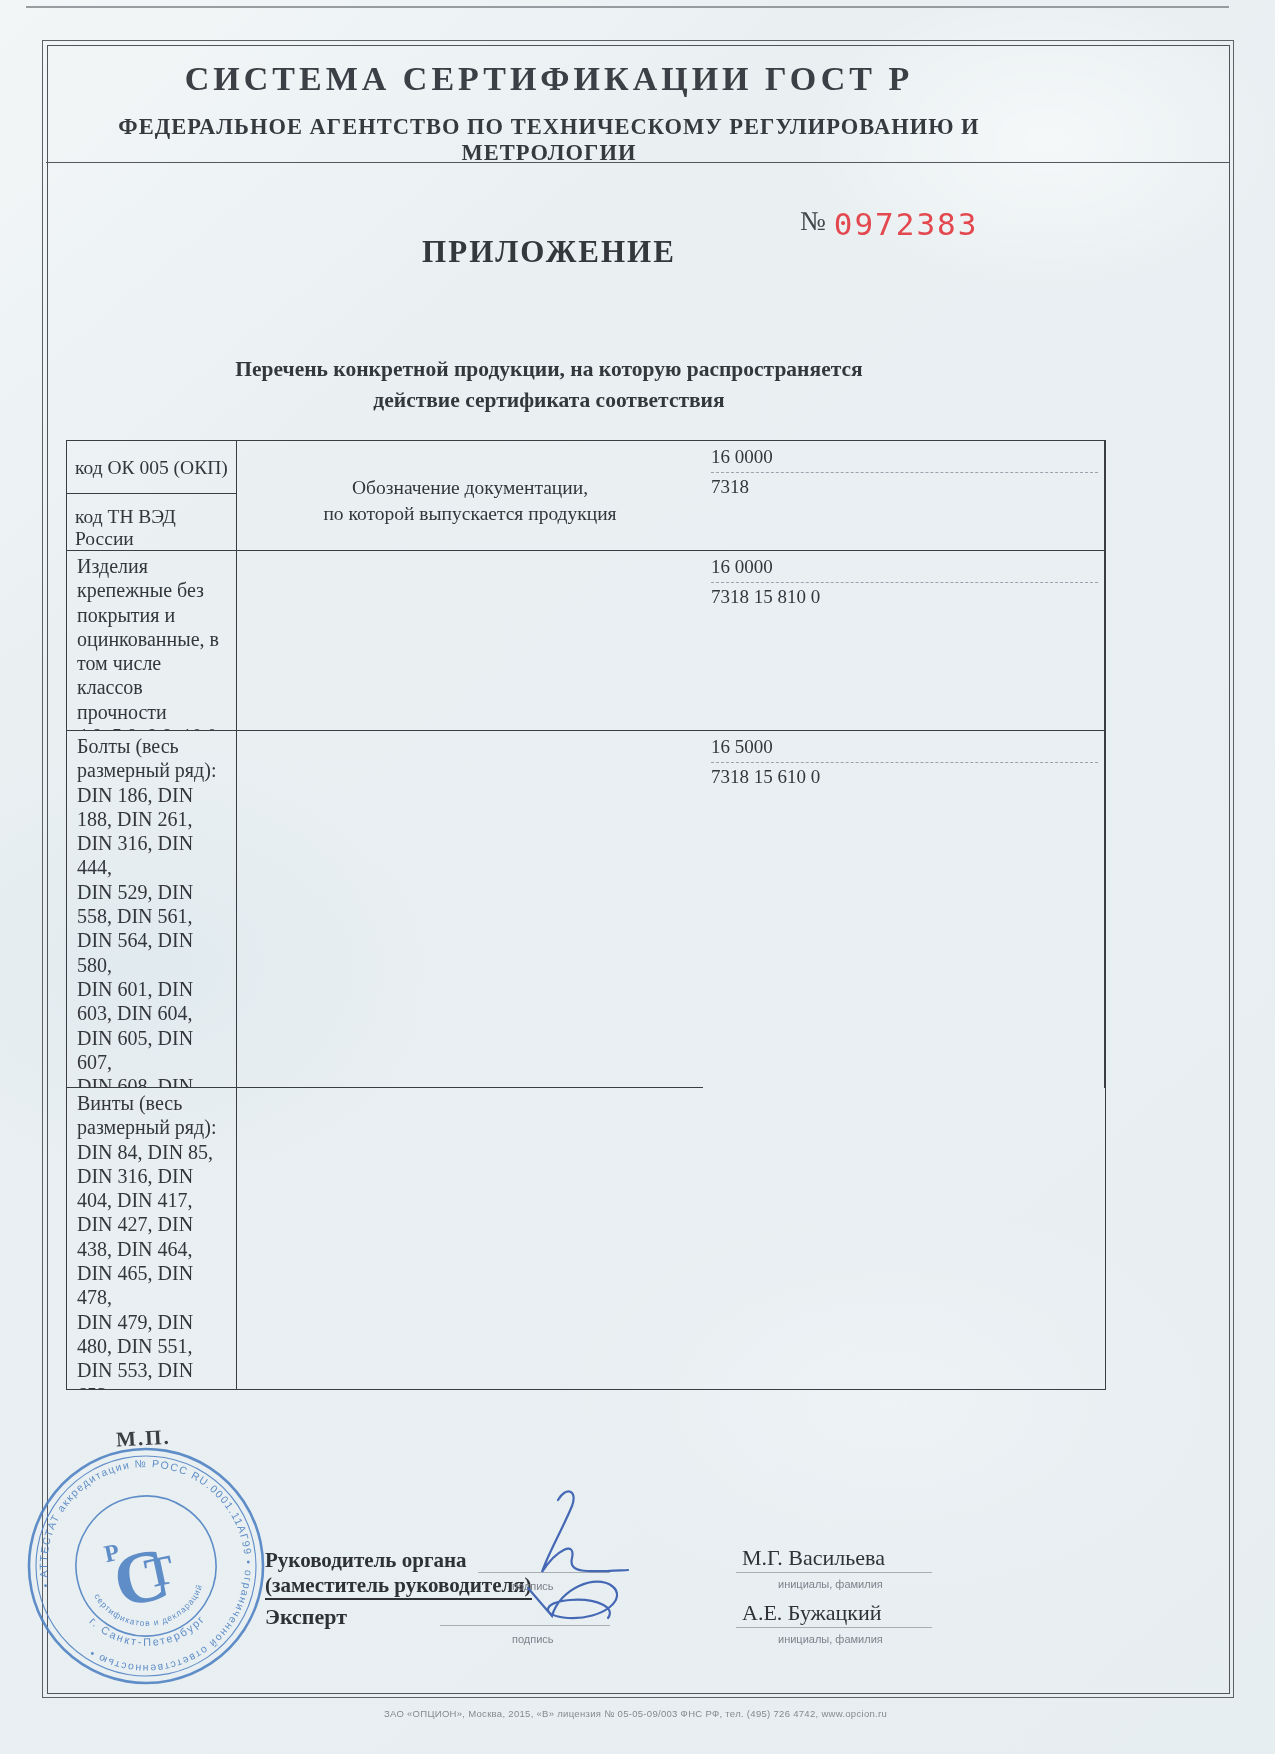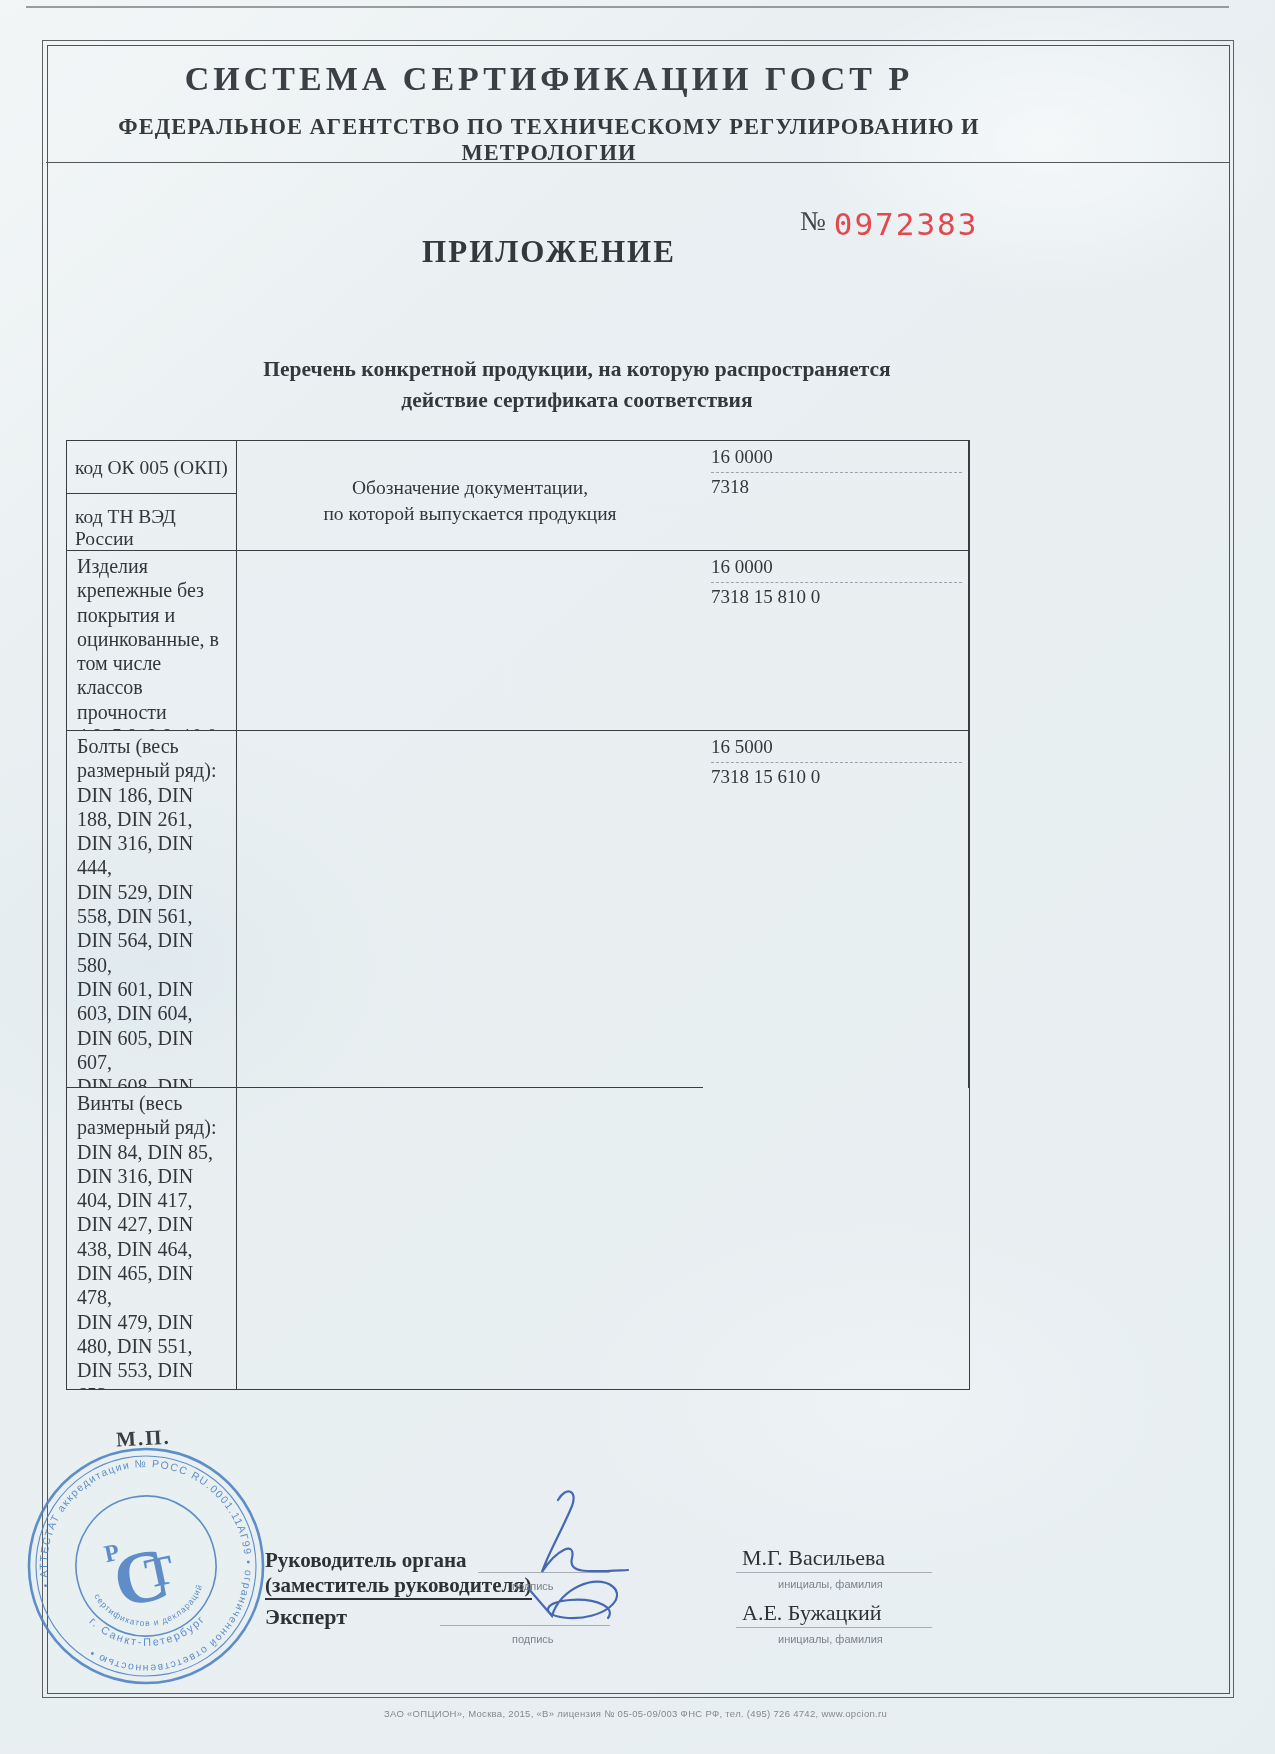--- a/index.html
+++ b/index.html
@@ -31,24 +31,24 @@
                   color:#e2484e; margin-left:8px; vertical-align:top; }
 
   .title { position:absolute; left:44px; width:1010px; top:234px; text-align:center;
            font-size:31px; font-weight:bold; letter-spacing:2px; color:#34373c; }
 
   .cert-line { position:absolute; left:44px; width:1010px; top:296px; text-align:center;
                font-size:22.5px; font-weight:bold; color:#34373c; }
   .cert-line .num { font-weight:600; border-bottom:1.6px solid #3c3f44; padding:0 12px 1px 12px; }
 
   .subtitle { position:absolute; left:44px; width:1010px; top:354px; text-align:center;
-              font-size:21.5px; font-weight:bold; line-height:31px; white-space:pre-line; color:#34373c;padding-left:28px; }
+              font-size:21.5px; font-weight:bold; line-height:31px; white-space:pre-line; color:#34373c; }
 
   
-  .tbl { position:absolute; left:66px; top:440px; width:904px; border:1.6px solid #3a3d42;
+  .tbl { position:absolute; left:66px; top:440px; width:1040px; border:1.6px solid #3a3d42;
          display:grid; grid-template-columns:170px 466px 1fr;
          grid-template-rows:110px 180px 357px 301px; box-sizing:border-box; }
   .tbl > div { box-sizing:border-box; border-right:1.5px solid #3a3d42; border-bottom:1.5px solid #3a3d42; overflow:hidden; }
   .tbl > div.lastcol { border-right:none; }
   .tbl > div.lastrow { border-bottom:none; }
 
   .c1h { display:flex; flex-direction:column; font-size:19.5px; }
   .c1h .t { height:60px; border-bottom:1.5px solid #3a3d42; padding:16px 4px 0 8px; }
   .c1h .b { padding:12px 4px 0 8px; }
   .ch-center { display:flex; align-items:center; justify-content:center; text-align:center;

